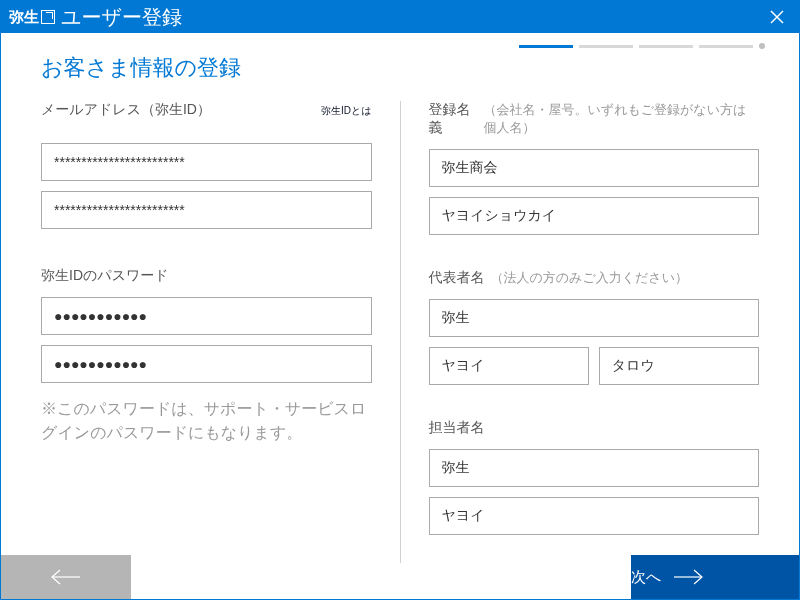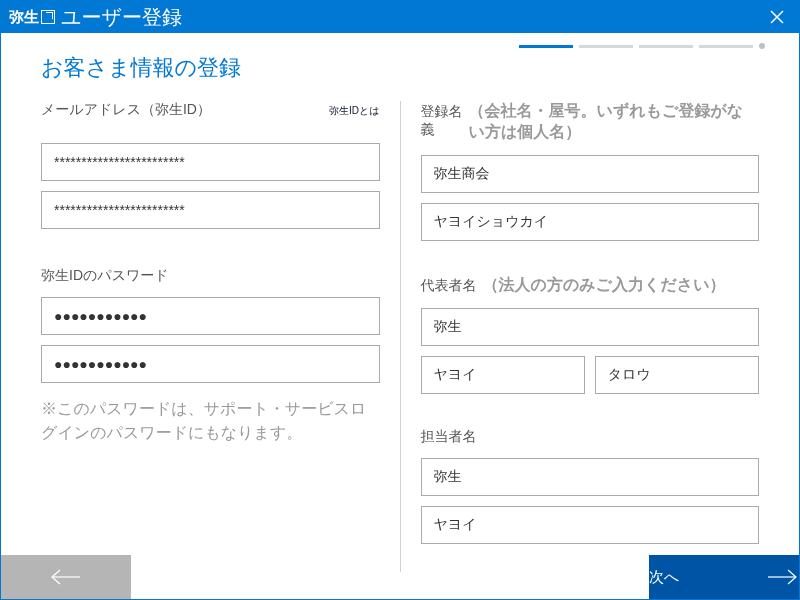--- a/index.html
+++ b/index.html
@@ -80,40 +80,40 @@
       height: 500px;
     }
     .page-title {
       color: #0078d4;
       font-size: 22px;
       font-weight: normal;
       margin-bottom: 18px;
     }
     .columns {
       display: flex;
-      gap: 16px;
+      gap: 24px;
     }
     .col-left, .col-right { flex: 1; }
     .divider {
       width: 1px;
       background: #d0d0d0;
       margin: 0 4px;
     }
     .section-label {
       color: #555;
       font-size: 14px;
       margin-bottom: 12px;
       display: flex;
       align-items: baseline;
       gap: 6px;
     }
     .section-label .hint {
       color: #999;
-      font-size: 16px;
-      font-weight: bold;
+      font-size: 13px;
+      font-weight: normal;
     }
     .label-row {
       display: flex;
       align-items: baseline;
       margin-bottom: 12px;
     }
     .help-link {
       margin-left: auto;
       color: #0f172a;
       font-size: 10px;
@@ -154,27 +154,27 @@
     }
     .back-btn {
       width: 130px;
       background: #b5b5b5;
       display: flex;
       align-items: center;
       justify-content: center;
       cursor: pointer;
     }
     .next-btn {
-      width: 150px;
+      width: 168px;
       margin-left: auto;
       background: #0054a6;
       color: #fff;
       display: flex;
       align-items: center;
-      justify-content: space-between;
+      justify-content: flex-start;
       gap: 10px;
       font-size: 15px;
       cursor: pointer;
     }
     .arrow-left, .arrow-right {
       display: inline-block;
     }
     .arrow-left svg, .arrow-right svg { display: block; }
   </style>
 </head>

